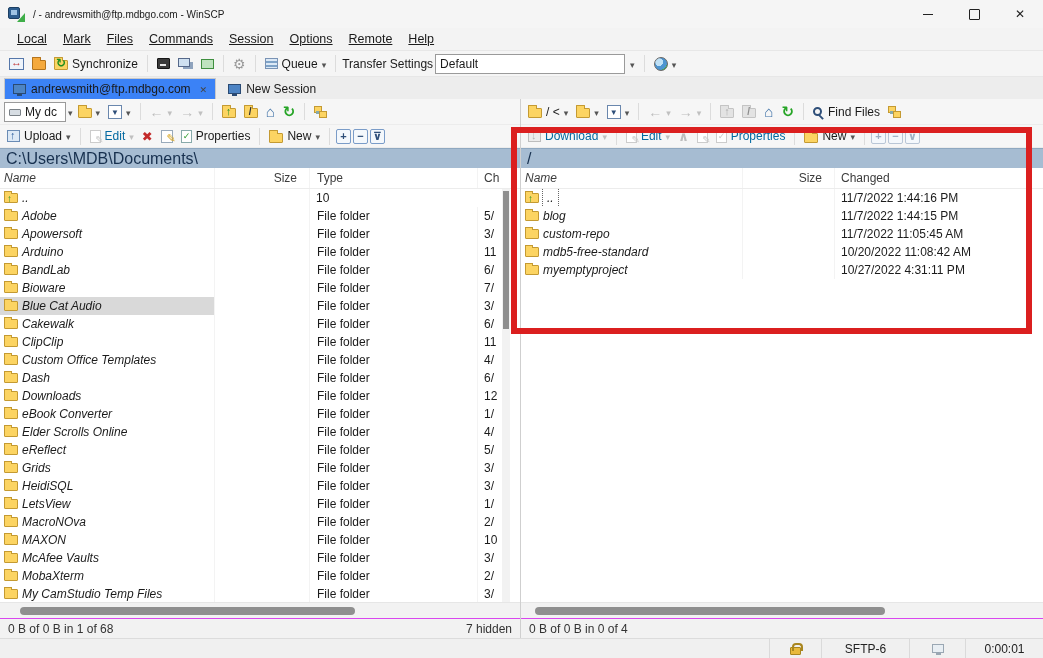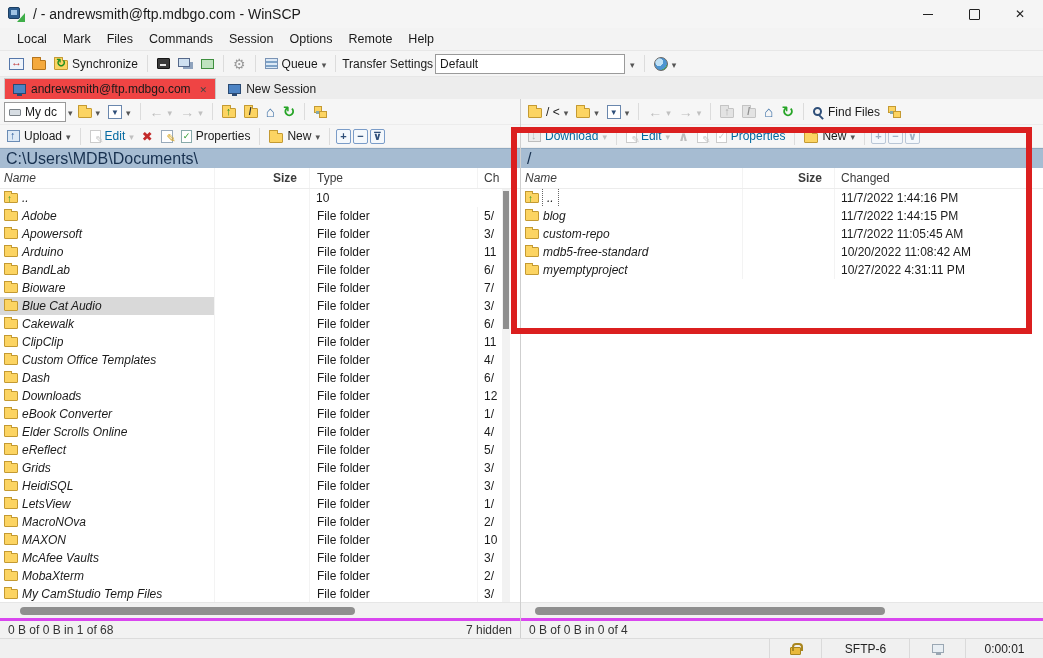--- a/index.html
+++ b/index.html
@@ -10,29 +10,29 @@
     -webkit-font-smoothing: antialiased;
   }
   .win { position:relative; width:1043px; height:658px; background:#f0f0f0; }
 
   
   .titlebar { height:28px; background:#f5f5f5; display:flex; align-items:center; padding-left:8px; }
   .appicon { position:relative; width:17px; height:15px; margin-right:8px; }
   .appicon .a1 { position:absolute; left:0; top:0; width:12px; height:12px; background:#2d5d8f; border:1px solid #1c3f63; border-radius:2px; }
   .appicon .a2 { position:absolute; left:3px; top:3px; width:6px; height:5px; background:#9fc3e4; }
   .appicon .a3 { position:absolute; right:0; bottom:0; width:0; height:0; border-left:8px solid transparent; border-bottom:9px solid #3fae49; }
-  .title { font-size:14px; color:#1a1a1a; }
+  .title { font-size:10px; color:#1a1a1a; }
   .wincontrols { margin-left:auto; display:flex; height:28px; }
   .wc { width:46px; height:28px; display:flex; align-items:center; justify-content:center; color:#222; }
   .wc-min::after { content:""; width:10px; border-top:1px solid #222; }
   .wc-max::after { content:""; width:9px; height:9px; border:1px solid #222; border-radius:1px; }
   .wc-close::after { content:"\2715"; font-size:12px; }
 
   
-  .menubar { height:22px; background:#f3f3f3; display:flex; align-items:center; padding-left:10px; gap:2px; }
+  .menubar { height:22px; background:#f3f3f3; display:flex; align-items:center; padding-left:10px; gap:2px;text-decoration:underline; }
   .menu-item { padding:2px 7px; font-size:12.5px; color:#1a1a1a; }
 
   
   .toolbar { height:27px; background:#f5f5f5; border-top:1px solid #e7e7e7; border-bottom:1px solid #e7e7e7; display:flex; align-items:center; padding:0 6px; gap:2px; }
   .tbtn { display:inline-flex; align-items:center; gap:4px; padding:2px 3px; border-radius:2px; }
   .lbl { font-size:12px; color:#1a1a1a; white-space:nowrap; }
   .lbl.gray { color:#0369a1; }
   .sep { width:1px; height:17px; background:#dcdcdc; margin:0 4px; flex:none; }
   .dd::after { content:"\25BE"; font-size:9px; color:#555; }
   .dis .dd::after { color:#c0c0c0; }
@@ -90,21 +90,21 @@
   .boxbtn.dim { border-color:#b9c6d6; color:#9fb0c4; }
   .ic-lock { width:11px; height:8px; background:#e8b93c; border:1px solid #a9861f; border-radius:1px; margin-top:5px; }
   .ic-lock::before { content:""; position:absolute; left:1px; top:-5px; width:7px; height:6px; border:2px solid #a9861f; border-bottom:none; border-radius:4px 4px 0 0; }
   .ic-net { width:12px; height:9px; background:#e8eef3; border:1px solid #9aa7b3; }
   .ic-net::after { content:""; position:absolute; left:3px; bottom:-3px; width:5px; height:2px; background:#9aa7b3; }
   .tclose::after { content:"\2715"; font-size:9px; color:#444; margin-left:4px; }
 
   
   .tabrow { height:22px; background:#ededed; display:flex; align-items:flex-end; padding-left:4px; gap:4px; }
   .tab { display:inline-flex; align-items:center; gap:5px; height:21px; padding:0 8px; }
-  .tab.active { background:#ef4444; border:1px solid #c9c9c9; border-bottom:none; }
+  .tab.active { background:#3b82f6; border:1px solid #c9c9c9; border-bottom:none; }
 
   
   .panels { display:flex; height:539px; }
   .panel { display:flex; flex-direction:column; background:#f0f0f0; }
   .panel-left { width:521px; border-right:1px solid #cfcfcf; }
   .panel-right { width:522px; }
   .ptb { height:26px; background:#f6f6f6; display:flex; align-items:center; padding:0 4px; gap:2px; border-bottom:1px solid #ececec; }
   .ptb2 { height:23px; }
   .pathbar { height:20px; background:#a6bcd2; color:#17304f; display:flex; align-items:center; padding-left:6px; font-size:16px; border-top:1px solid #8fa8c0; }
 
@@ -114,35 +114,35 @@
   .hc { height:100%; display:flex; align-items:center; border-right:1px solid #e3e3e3; padding:0 6px; }
   .hc.c-size { justify-content:flex-end; padding-right:12px; }
   .hc:last-child { border-right:none; }
 
   .list { position:relative; flex:1; background:#fff; overflow:hidden; }
   .frow { display:grid; height:18px; line-height:18px; }
   .frow.lrow { grid-template-columns:215px 95px 168px 1fr; }
   .frow.rrow { grid-template-columns:222px 92px 1fr; }
   .cell { white-space:nowrap; overflow:hidden; }
   .c-name { display:flex; align-items:center; gap:4px; padding-left:4px; border-right:1px solid #f3f3f3;font-style:italic; }
-  .c-size { text-align:right; padding-right:12px; border-right:1px solid #f3f3f3;font-weight:bold; }
+  .c-size { text-align:right; padding-right:12px; border-right:1px solid #f3f3f3; }
   .c-type { padding-left:7px; border-right:1px solid #f3f3f3; }
   .c-ch { padding-left:6px; }
   .frow .ficon { position:relative; width:14px; height:10px; background:#fcd462; border:1px solid #c49a32; border-radius:1px; flex:none; }
   .frow .ficon::before { content:""; position:absolute; top:-3px; left:-1px; width:6px; height:2px; background:#fcd462; border:1px solid #c49a32; border-bottom:none; }
   .frow .ficon.parent::after { content:"\2191"; position:absolute; left:2px; top:-4px; color:#1f8f1f; font-weight:bold; font-size:10px; }
   .frow.sel .c-name { background:#d9d9d9; }
   .nm.focused { outline:1px dotted #666; padding:0 4px; }
 
   .vscroll { position:absolute; top:0; right:10px; width:8px; height:100%; background:#f2f2f2; }
   .vscroll .thumb { position:absolute; top:2px; left:1px; width:6px; height:138px; background:#8f8f8f; }
   .hscroll { height:16px; background:#f2f2f2; position:relative; border-top:1px solid #e6e6e6; }
   .hscroll .thumb { position:absolute; top:4px; height:8px; background:#8f8f8f; border-radius:4px; }
 
-  .pstatus { height:20px; background:#f2f2f2; border-top:3px solid #d946ef; display:flex; align-items:center; padding:0 8px; color:#333; }
+  .pstatus { height:20px; background:#f2f2f2; border-top:1px solid #d946ef; display:flex; align-items:center; padding:0 8px; color:#333; }
   .pstatus .right { margin-left:auto; }
 
   
   .gstatus { height:20px; background:#f0f0f0; border-top:1px solid #dcdcdc; display:flex; align-items:center; justify-content:flex-end; }
   .gcell { height:100%; display:flex; align-items:center; justify-content:center; border-left:1px solid #dadada; padding:0 10px; color:#222; }
   .gcell.w-lock { width:52px; } .gcell.w-proto { width:88px; } .gcell.w-net { width:56px; } .gcell.w-time { width:78px; }
 
   
   .red-rect { position:absolute; left:511px; top:127px; width:521px; height:207px; border:6px solid #db1f1f; z-index:50; pointer-events:none; }
 </style>

